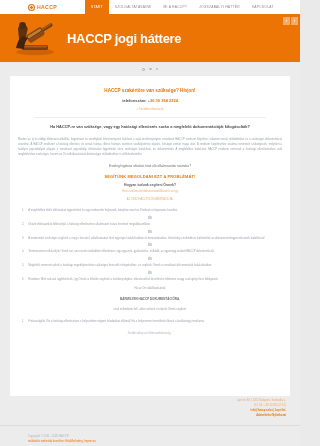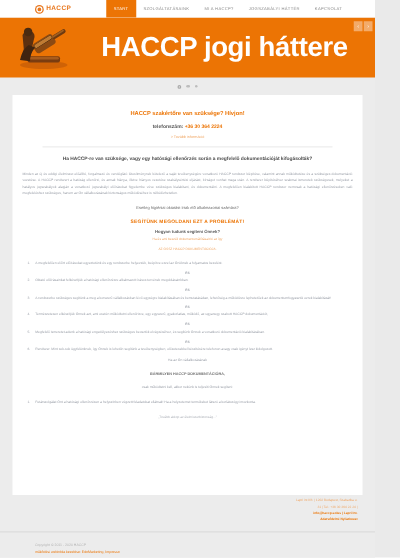--- a/index.html
+++ b/index.html
@@ -43,22 +43,22 @@
   .hero {
     height: 48px; background: #ec7404;
     position: relative; display: flex; align-items: center;
     overflow: hidden;
   }
   .hero-icon {
     width: 46px; height: 40px; margin-left: 12px;
     position: relative; flex: none;
   }
   .hero-title {
-    font-size: 22px; font-weight: bold; color: #ffffff;
-    margin-left: 23px; letter-spacing: -0.3px;
+    font-size: 13px; font-weight: bold; color: #ffffff;
+    margin-left: 9px; letter-spacing: -0.3px;
   }
   .hero-arrows {
     position: absolute; right: 2px; top: 3px;
     display: flex; gap: 1px;
   }
   .hero-arrow {
     width: 7px; height: 8px; background: #f3ab6a;
     color: #fff; font-size: 4.5px; line-height: 8px;
     text-align: center; cursor: pointer;
   }

